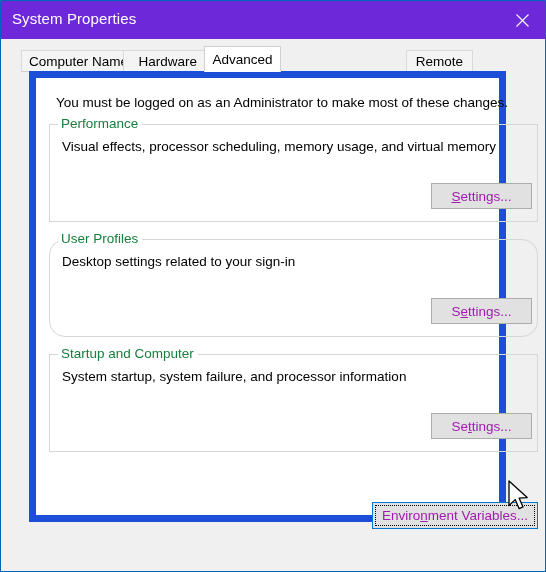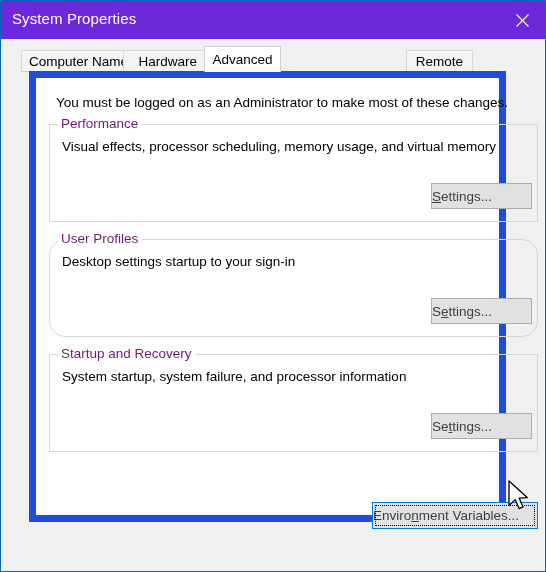--- a/index.html
+++ b/index.html
@@ -128,45 +128,45 @@
     box-sizing: border-box;
     border: 1px solid #d6d6d6;
   }
   .group-legend {
     position: absolute;
     left: 8px;
     top: -9px;
     background: #ffffff;
     padding: 0 4px 0 3px;
     font-size: 13.5px;
-    color: #701a75;
+    color: #15803d;
     white-space: nowrap;
   }
   .group-desc {
     position: absolute;
     left: 12px;
     top: 14px;
     font-size: 13.5px;
     color: #000000;
     white-space: nowrap;
     text-align: center;
   }
 
   
   .btn {
     position: absolute;
     box-sizing: border-box;
     background: #e1e1e1;
     border: 1px solid #adadad;
     font-family: "Liberation Sans", sans-serif;
     font-size: 13.5px;
-    color: #404040;
+    color: #a21caf;
     display: flex;
     align-items: center;
-    justify-content: flex-start;
+    justify-content: center;
     white-space: nowrap;
     padding: 0;
   }
   .btn .acc { text-decoration: underline; }
 
   .btn.group-btn {
     right: 5px;
     width: 101px;
     height: 26px;
   }
@@ -236,28 +236,28 @@
       <div class="group" style="top:46px; height:98px;">
         <div class="group-legend">Performance</div>
         <div class="group-desc">Visual effects, processor scheduling, memory usage, and virtual memory</div>
         <div class="btn group-btn" style="top:58px;">
           <span><span class="acc">S</span>ettings...</span>
         </div>
       </div>
 
       <div class="group" style="top:161px; height:98px;border-radius:16px;">
         <div class="group-legend">User Profiles</div>
-        <div class="group-desc">Desktop settings startup to your sign-in</div>
+        <div class="group-desc">Desktop settings related to your sign-in</div>
         <div class="btn group-btn" style="top:58px;">
           <span>S<span class="acc">e</span>ttings...</span>
         </div>
       </div>
 
       <div class="group" style="top:276px; height:98px;">
-        <div class="group-legend">Startup and Recovery</div>
+        <div class="group-legend">Startup and Computer</div>
         <div class="group-desc">System startup, system failure, and processor information</div>
         <div class="btn group-btn" style="top:58px;">
           <span>Se<span class="acc">t</span>tings...</span>
         </div>
       </div>
 
       <div class="btn focused" style="left:336px; top:424px; width:166px; height:27px;">
         <span class="focusrect"></span>
         <span>Enviro<span class="acc">n</span>ment Variables...</span>
       </div>

